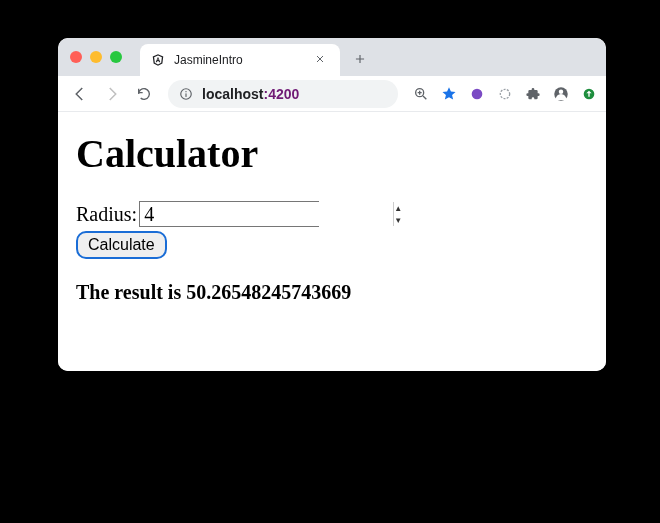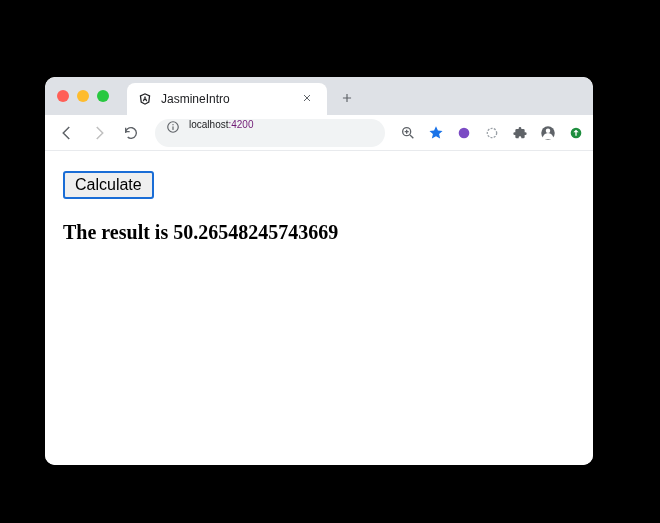--- a/index.html
+++ b/index.html
@@ -6,30 +6,29 @@
     body {
       background: #000;
       width: 660px;
       height: 523px;
       font-family: -apple-system, BlinkMacSystemFont, "Segoe UI", Arial, sans-serif;
       overflow: hidden;
     }
     .browser-window {
       position: absolute;
       top: 38px;
-      left: 45px;
+      left: 58px;
       width: 548px;
-      height: 388px;
+      height: 333px;
       background: #fff;
       border-radius: 10px;
       box-shadow: 0 10px 40px rgba(0,0,0,0.5);
       overflow: hidden;
       display: flex;
       flex-direction: column;
-      margin-top: 39px;
     }
     .titlebar {
       height: 38px;
       background: #dee1e6;
       display: flex;
       align-items: center;
       padding: 0 12px;
       border-top-left-radius: 10px;
       border-top-right-radius: 10px;
     }
@@ -79,25 +78,26 @@
       width: 28px; height: 28px; display:flex; align-items:center; justify-content:center;
       color: #5f6368; border-radius: 50%; cursor: pointer;
     }
     .nav-btn.disabled { color: #c0c0c0; }
     .omnibox {
       flex: 1;
       height: 28px;
       background: #f1f3f4;
       border-radius: 14px;
       display: flex;
-      align-items: flex-start;
+      align-items: center;
       padding: 0 10px;
       margin: 0 6px;
-      font-size: 10px;
+      font-size: 14px;
       color: #202124;
+      font-weight: bold;
     }
     .omnibox .info-icon {
       width: 16px; height:16px; margin-right:8px; color:#5f6368;
       display:flex;align-items:center;justify-content:center;
     }
     .url-host { color: #202124; }
     .url-port { color: #701a75; }
     .toolbar-icons { display:flex; align-items:center; gap: 10px; margin-left: 4px; }
     .tb-icon { width:18px; height:18px; display:flex; align-items:center; justify-content:center; color:#5f6368; }
     .page-content {
@@ -124,21 +124,21 @@
       font-family: "Times New Roman", serif; font-size: 20px;
     }
     .spinner { width: 18px; border-left: 1px solid #ccc; display:flex; flex-direction:column; }
     .spin-btn { flex:1; display:flex; align-items:center; justify-content:center; font-size:8px; color:#333; cursor:pointer; }
     .calc-btn {
       font-family: Arial, sans-serif;
       font-size: 16px;
       padding: 3px 10px;
       background: #efefef;
       border: 2px solid #1a6dd6;
-      border-radius: 3px;
+      border-radius: 10px;
       cursor: pointer;
       margin-top: 2px;
     }
     .result-line { font-size: 20px; margin-top: 22px; font-weight: bold; }
   </style>
 </head>
 <body>
 
 <div class="browser-window">
 
@@ -232,19 +232,30 @@
       <span class="tb-icon">
         <svg viewBox="0 0 24 24" width="16" height="16">
             <circle cx="12" cy="12" r="8" fill="#1e8e3e"></circle>
             <path fill="#fff" d="M12 7l4 4h-3v5h-2v-5H8l4-4z"></path>
           </svg>
       </span>
     </div>
   </div>
 
   <div class="page-content">
+    <h1>Calculator</h1>
+    <div class="form-row">
+      <label>Radius:</label>
+      <span class="num-input-wrap">
+        <input type="text" value="4" style="">
+        <span class="spinner">
+          <span class="spin-btn">▲</span>
+          <span class="spin-btn">▼</span>
+        </span>
+      </span>
+    </div>
     <button class="calc-btn">Calculate</button>
     <p class="result-line">
       <span>The result is </span><span>50.26548245743669</span>
     </p>
   </div>
 
 </div>
 
 </body></html>

